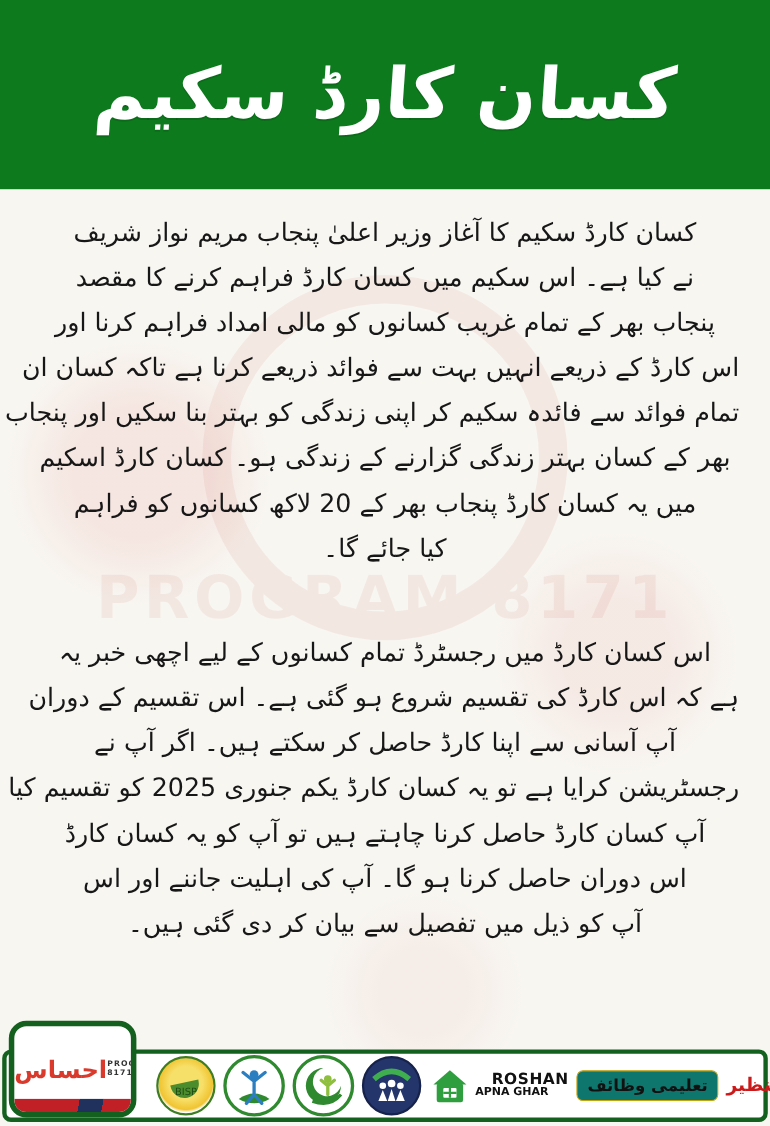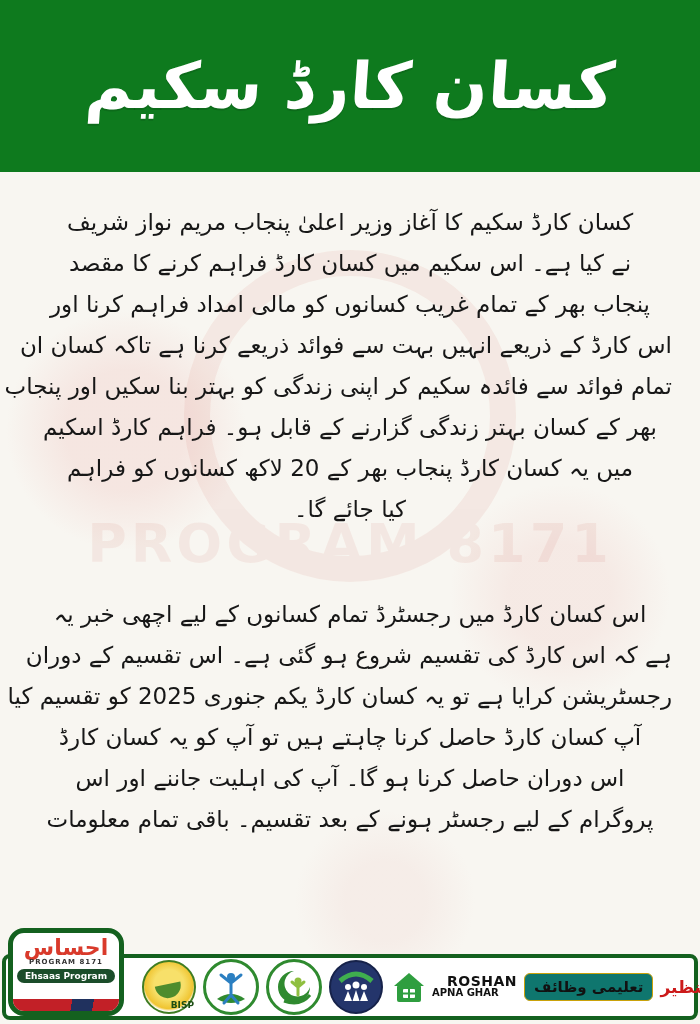--- a/index.html
+++ b/index.html
@@ -53,21 +53,21 @@
 
   
   .content{
     position:relative;
     z-index:1;
     padding:18px 28px 0 28px;
     direction:rtl;
     text-align:center;
     color:#171717;
   }
-  .para{margin:12px 0 0 0;}
+  .para{margin:2px 0 0 0;}
   .para .line{
     display:block;
     font-size:23px;
     line-height:41px;
     font-weight:500;
     white-space:nowrap;
   }
   .para-gap{height:52px;}
 
   
@@ -85,21 +85,21 @@
   }
 
   
   .ehsaas{
     position:absolute;left:8px;bottom:8px;
     width:116px;height:88px;
     background:#ffffff;
     border:5px solid #14611f;
     border-radius:16px;
     z-index:4;
-    display:flex;flex-direction:column;align-items:center;
+    display:flex;flex-direction:row;align-items:center;
     overflow:hidden;
     box-sizing:border-box;
   }
   .ehsaas-urdu{
     direction:rtl;
     color:#d93a2b;
     font-size:22px;font-weight:bold;
     line-height:24px;margin-top:3px;
   }
   .ehsaas-prog{
@@ -130,22 +130,22 @@
     border:2px solid #3f7d22;
   }
   .bisp .hand{
     position:absolute;width:26px;height:14px;
     border-radius:0 0 14px 14px;
     background:#2f7d22;bottom:14px;left:12px;
     transform:rotate(-12deg);
     opacity:.85;
   }
   .bisp .bisp-label{
-    position:absolute;bottom:2px;width:100%;text-align:right;
-    font-size:9px;font-weight:bold;color:#1d4d14;
+    position:absolute;bottom:14px;width:100%;text-align:center;
+    font-size:9px;font-weight:normal;color:#1d4d14;
   }
   .pspa{
     background:#ffffff;border:3px solid #2f8a2f;
   }
   .crescent-logo{
     background:#ffffff;border:3px solid #2f8a2f;
   }
   .navy-logo{
     background:#24356b;border:2px solid #16224a;
   }
@@ -192,32 +192,33 @@
     <div class="wm-text">PROGRAM 8171</div>
   </div>
 
   <div class="content">
     <p class="para">
       <span class="line">کسان کارڈ سکیم کا آغاز وزیر اعلیٰ پنجاب مریم نواز شریف</span>
       <span class="line">نے کیا ہے۔ اس سکیم میں کسان کارڈ فراہم کرنے کا مقصد</span>
       <span class="line">پنجاب بھر کے تمام غریب کسانوں کو مالی امداد فراہم کرنا اور</span>
       <span class="line">اس کارڈ کے ذریعے انہیں بہت سے فوائد ذریعے کرنا ہے تاکہ کسان ان</span>
       <span class="line">تمام فوائد سے فائدہ سکیم کر اپنی زندگی کو بہتر بنا سکیں اور پنجاب</span>
-      <span class="line">بھر کے کسان بہتر زندگی گزارنے کے قابل ہو۔ فراہم کارڈ اسکیم</span>
+      <span class="line">بھر کے کسان بہتر زندگی گزارنے کے زندگی ہو۔ کسان کارڈ اسکیم</span>
       <span class="line">میں یہ کسان کارڈ پنجاب بھر کے 20 لاکھ کسانوں کو فراہم</span>
       <span class="line">کیا جائے گا۔</span>
     </p>
     <div class="para-gap"></div>
     <p class="para">
       <span class="line">اس کسان کارڈ میں رجسٹرڈ تمام کسانوں کے لیے اچھی خبر یہ</span>
       <span class="line">ہے کہ اس کارڈ کی تقسیم شروع ہو گئی ہے۔ اس تقسیم کے دوران</span>
+      <span class="line">آپ آسانی سے اپنا کارڈ حاصل کر سکتے ہیں۔ اگر آپ نے</span>
       <span class="line">رجسٹریشن کرایا ہے تو یہ کسان کارڈ یکم جنوری 2025 کو تقسیم کیا</span>
       <span class="line">آپ کسان کارڈ حاصل کرنا چاہتے ہیں تو آپ کو یہ کسان کارڈ</span>
       <span class="line">اس دوران حاصل کرنا ہو گا۔ آپ کی اہلیت جاننے اور اس</span>
-      <span class="line">پروگرام کے لیے رجسٹر ہونے کے بعد تقسیم۔ باقی تمام معلومات</span>
+      <span class="line">آپ کو ذیل میں تفصیل سے بیان کر دی گئی ہیں۔</span>
     </p>
   </div>
 
   <div class="ehsaas">
     <div class="ehsaas-urdu">احساس</div>
     <div class="ehsaas-prog">PROGRAM 8171</div>
     <div class="ehsaas-pill">Ehsaas Program</div>
     <div class="ehsaas-ribbon"></div>
   </div>
 

